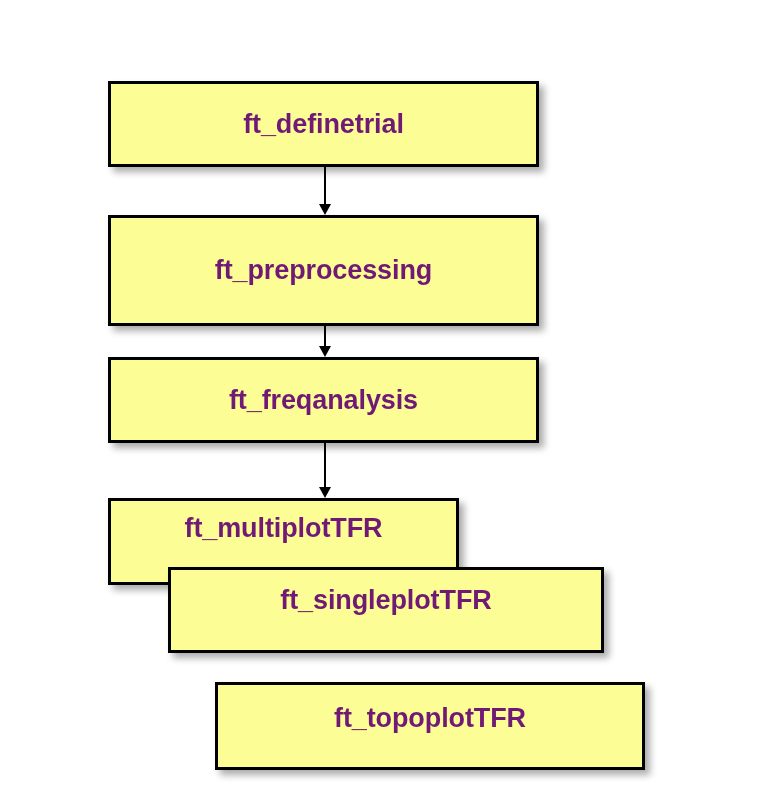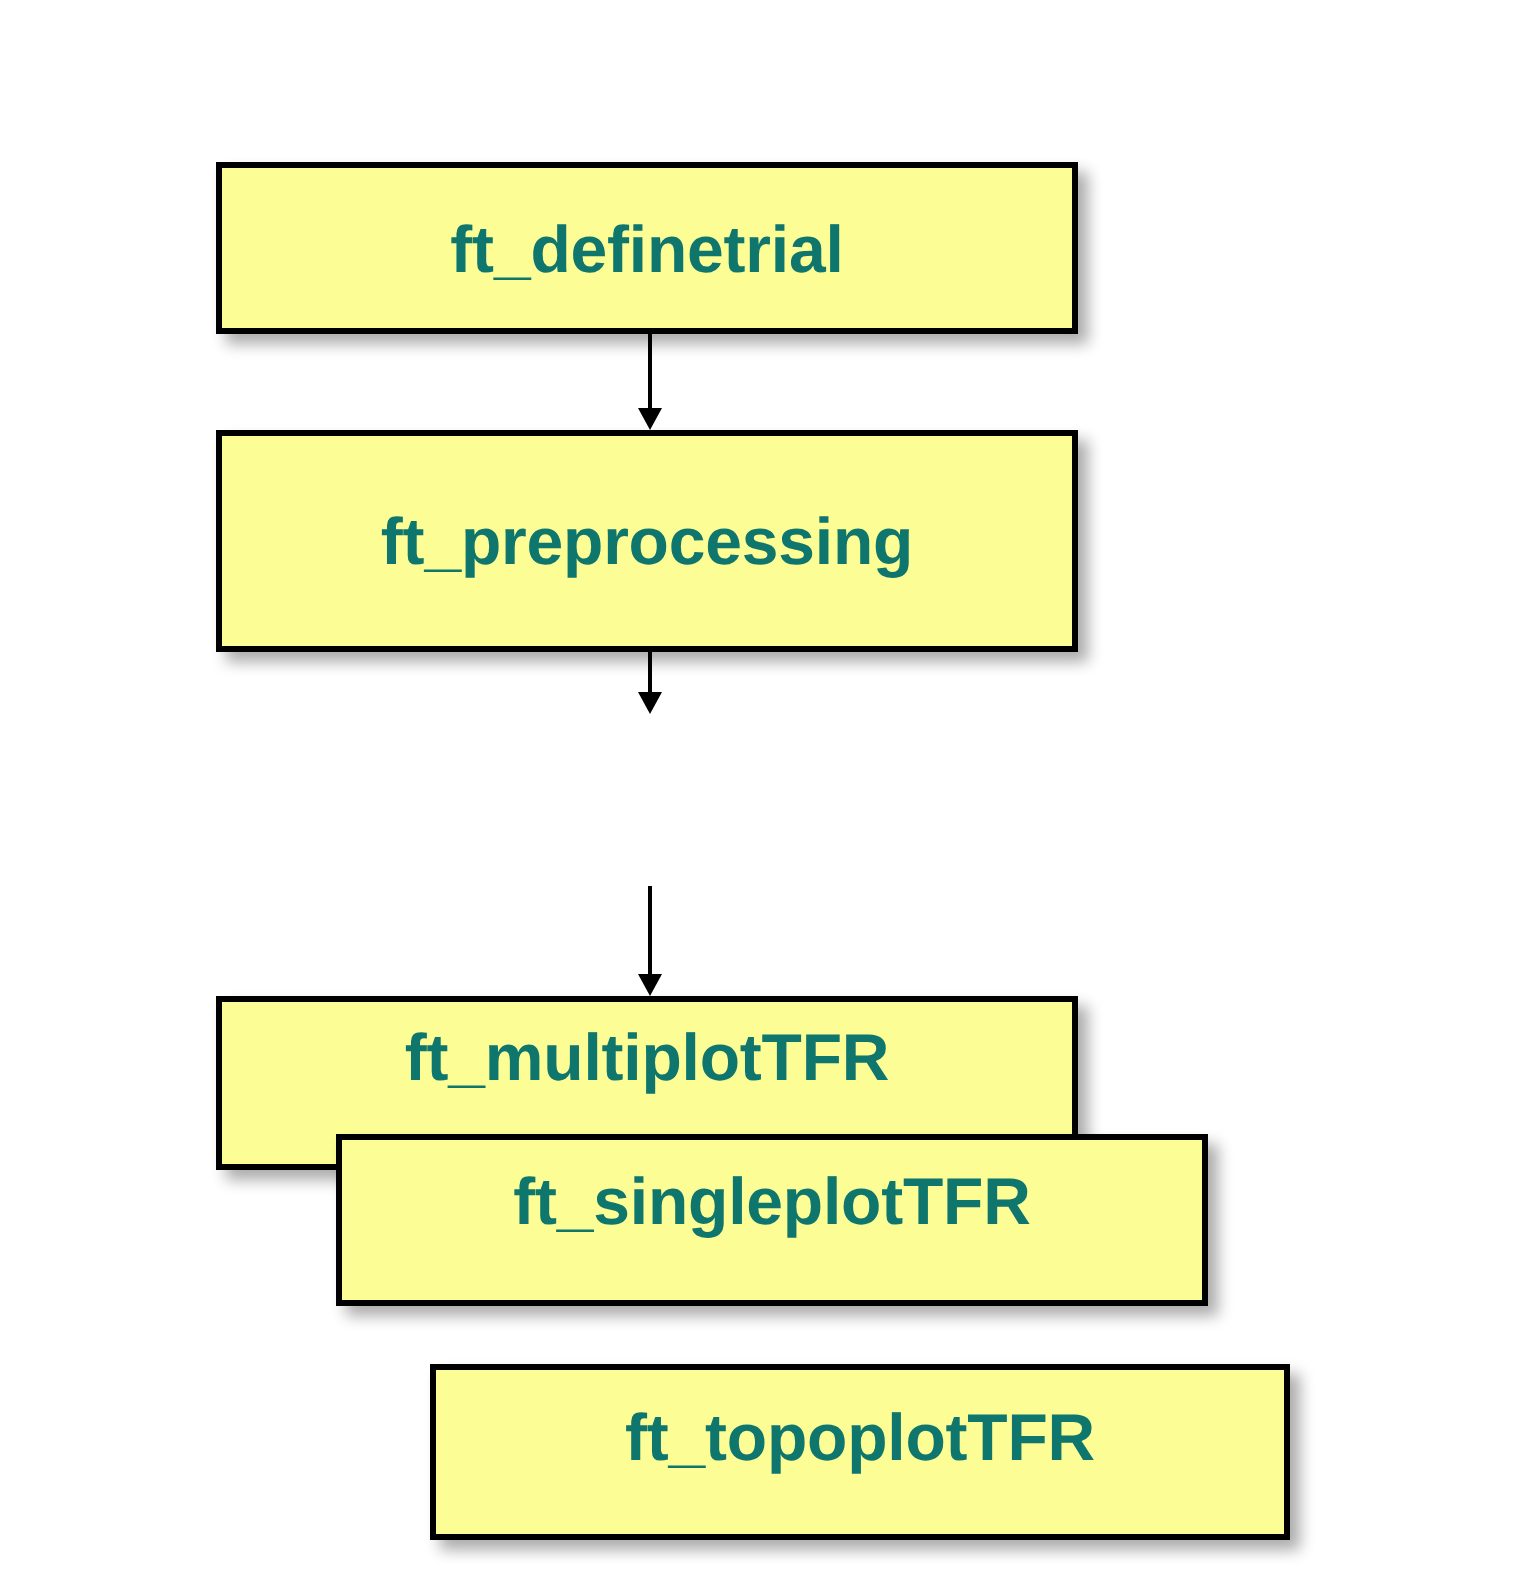--- a/index.html
+++ b/index.html
@@ -25,23 +25,23 @@
     box-sizing: border-box;
     background: #fdfd96;
     border: 3px solid #000000;
     box-shadow: 5px 5px 7px rgba(0, 0, 0, 0.33);
     display: flex;
     align-items: center;
     justify-content: center;
     z-index: 1;
   }
   .node-label {
-    font-size: 33px;
+    font-size: 27px;
     font-weight: bold;
-    color: #0f766e;
+    color: #701a75;
     line-height: 1;
     letter-spacing: -0.1px;
     white-space: nowrap;
     text-align: center;
   }
 
   
   .node.s1 { z-index: 1; }
   .node.s2 { z-index: 2; }
   .node.s3 { z-index: 3; }
@@ -96,22 +96,25 @@
   </div>
 
   <div class="node s1" style="left:108px; top:81px; width:431px; height:86px;">
     <span class="node-label">ft_definetrial</span>
   </div>
 
   <div class="node s2" style="left:108px; top:215px; width:431px; height:111px;">
     <span class="node-label">ft_preprocessing</span>
   </div>
 
+  <div class="node s3" style="left:108px; top:357px; width:431px; height:86px;">
+    <span class="node-label">ft_freqanalysis</span>
+  </div>
 
-  <div class="node s4" style="left:108px; top:498px; width:431px; height:87px;">
+  <div class="node s4" style="left:108px; top:498px; width:351px; height:87px;">
     <span class="node-label" style="position:relative; top:-13px;">ft_multiplotTFR</span>
   </div>
 
   <div class="node s5" style="left:168px; top:567px; width:436px; height:86px;">
     <span class="node-label" style="position:relative; top:-10px;">ft_singleplotTFR</span>
   </div>
 
   <div class="node s6" style="left:215px; top:635px; width:430px; height:88px;">
     <span class="node-label" style="position:relative; top:-8px;">ft_topoplotTFR</span>
   </div>

